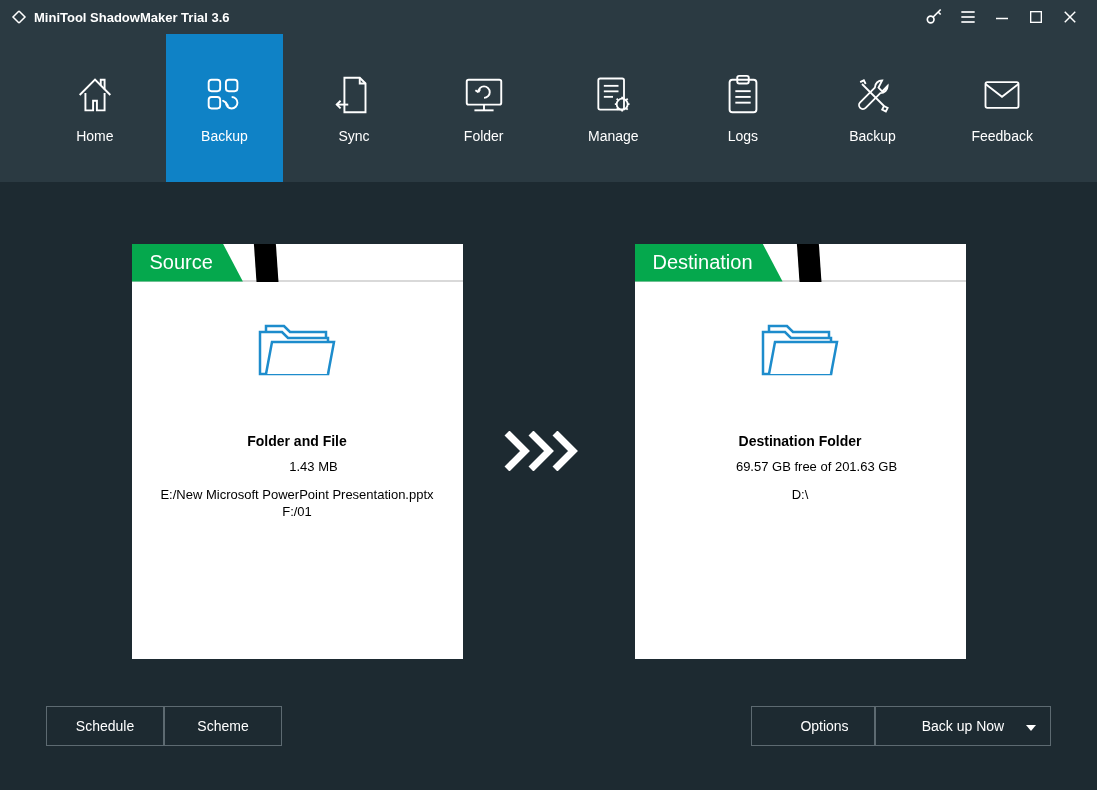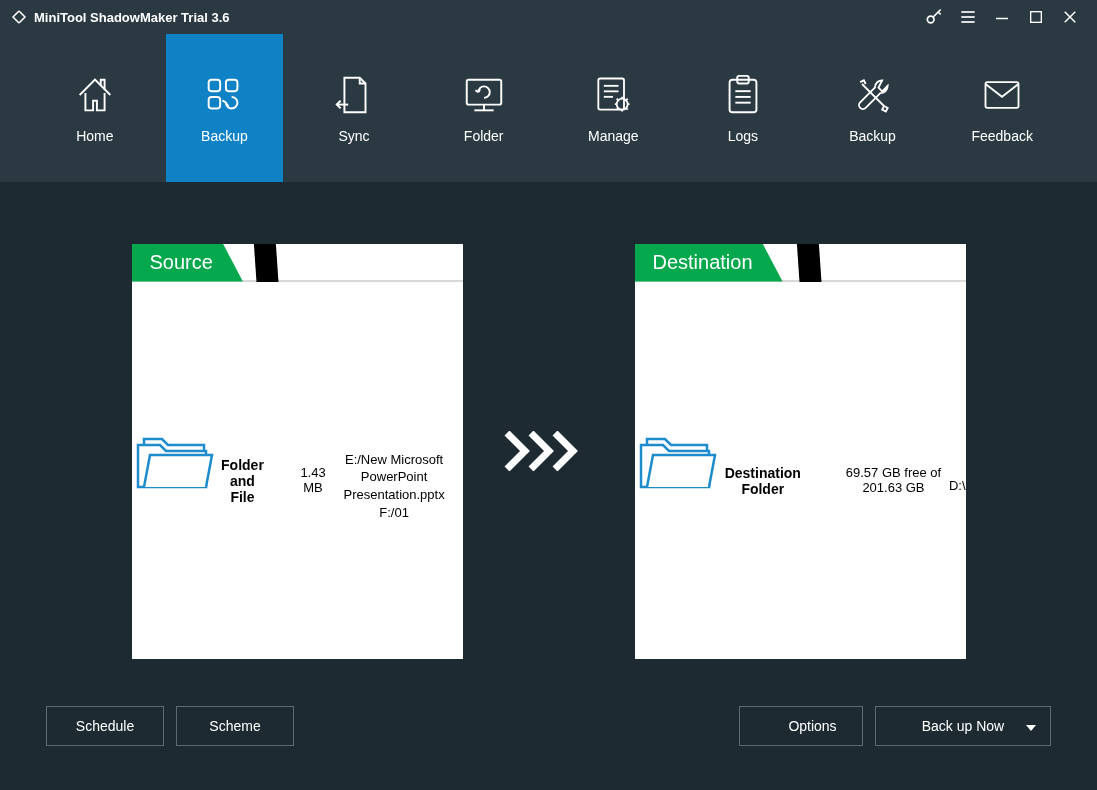--- a/index.html
+++ b/index.html
@@ -20,31 +20,31 @@
   .nav .item .lbl { font-size: 14px; }
 
   
   .main { height: calc(790px - 34px - 148px - 90px); background: #1d2a31; display:flex; align-items:center; justify-content:center; gap: 50px; padding: 40px 0 20px 0;}
   .card { width: 331px; height: 415px; background: #fff; color:#000; position:relative; display:flex; flex-direction:column; }
   .tabhdr { height: 38px; position:relative; }
   .tabhdr .tab { position:absolute; left:0; top:0; height:38px; background:#05a84d; color:#fff; font-size:20px; padding:0 30px 0 18px; display:flex; align-items:center; clip-path: polygon(0 0, calc(100% - 20px) 0, 100% 100%, 0 100%); z-index:2;}
   .tabhdr .slash { position:absolute; left:0; top:0; width:100%; height:38px; background:linear-gradient(to top,#d9d9d9 0,#d9d9d9 2px, transparent 2px); }
   .tabhdr .slash::after{ content:""; position:absolute; left:110px; top:0; width:44px; height:38px; background:#000; transform:skewX(28deg); clip-path: polygon(50% 0, 100% 0, 60% 100%, 10% 100%);}
   .tabhdr.dest .slash::after{ left:150px; }
-  .cardbody { flex:1; display:flex; flex-direction:row; align-items:center; text-align:center; padding-top:32px; font-size:13px; }
+  .cardbody { flex:1; display:flex; flex-direction:column; align-items:center; text-align:center; padding-top:32px; font-size:13px; }
   .cardbody .folder { margin-bottom: 46px; }
   .cardbody .h { font-weight:700; font-size:14px; margin-bottom:10px;}
   .cardbody .sz { margin-bottom:12px;margin-left:33px; }
   .cardbody .path { line-height:1.35; white-space:pre-line; }
 
   .arrows { display:flex; gap:-4px; }
   .arrows svg { margin-left:-10px; }
 
   
-  .footer { height: 90px; background:#1d2a31; display:flex; align-items:flex-start; padding: 6px 46px 0 46px; gap:12px; }
+  .footer { height: 90px; background:#1d2a31; display:flex; align-items:flex-start; padding: 6px 46px 0 46px; }
   .footer .spacer { flex:1; }
   .btn { height:40px; border:1px solid #5d6a71; color:#fff; background:transparent; display:inline-flex; align-items:center; justify-content:center; font-size:14px; cursor:pointer; position:relative;}
   .btn.sm { width:118px; }
   .btn.md { width:124px;padding-left:23px; }
   .btn.lg { width:176px; }
   .btn .caret { position:absolute; right:14px; top:50%; transform:translateY(-50%); }
 </style>
 </head>
 <body>
 

